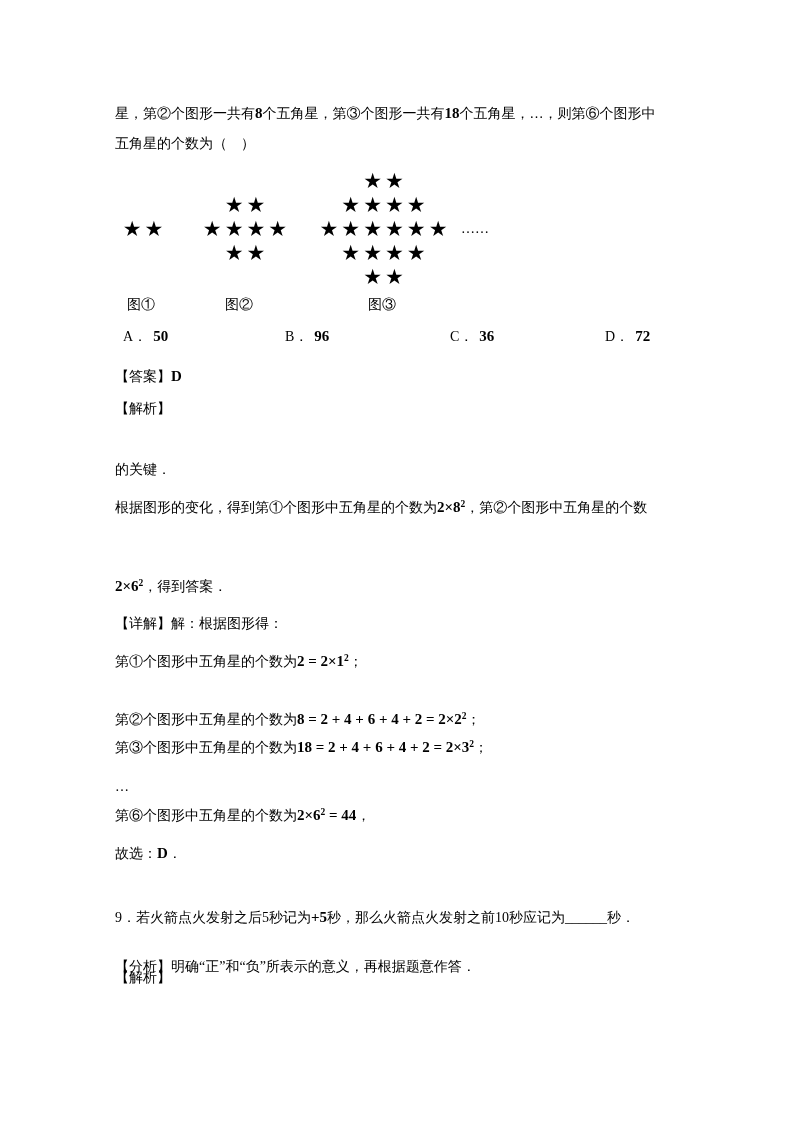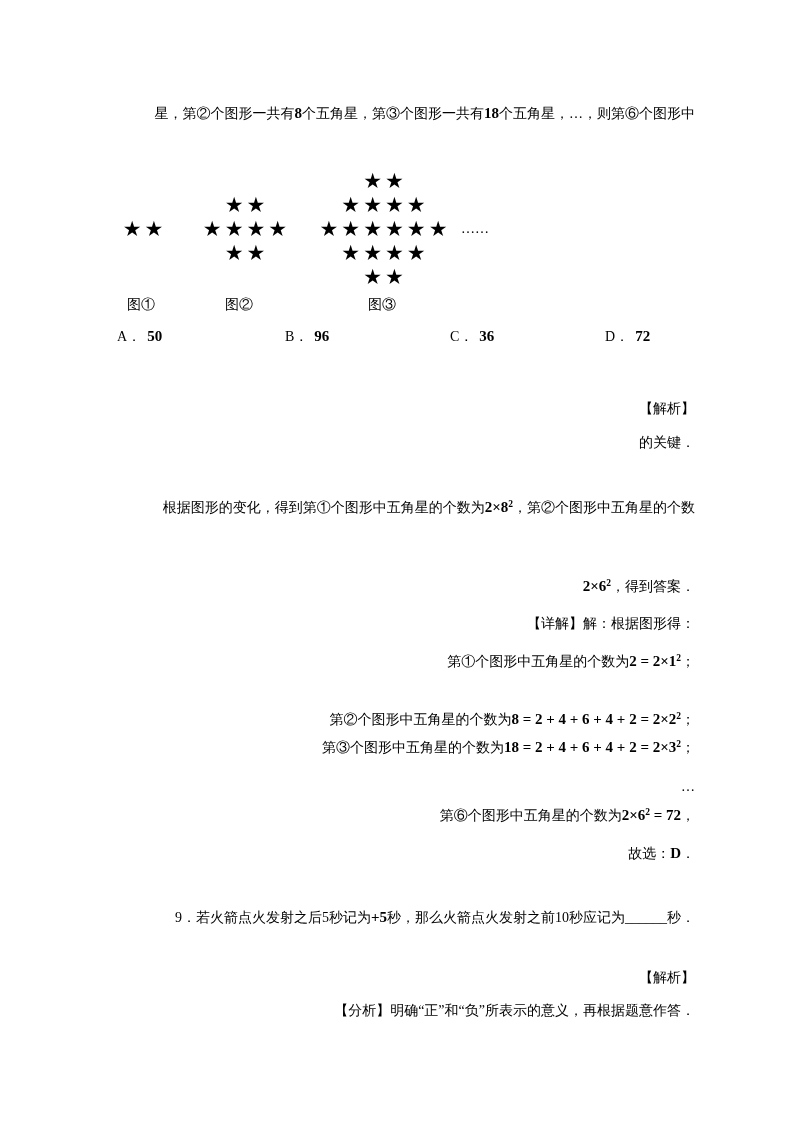--- a/index.html
+++ b/index.html
@@ -13,21 +13,20 @@
       font-size: 14px;
       overflow: hidden;
     }
     .page { position: absolute; inset: 0; }
     .para {
       position: absolute;
       left: 115px;
       width: 580px;
       line-height: 21px;
       white-space: nowrap;
-      text-align: right;
     }
     .math {
       font-family: "Liberation Serif", "DejaVu Serif", serif;
       font-weight: bold;
       font-size: 15px;
     }
     sup.math {
       font-size: 9.5px;
       line-height: 0;
       vertical-align: 5px;
@@ -63,20 +62,21 @@
     .labels span { position: absolute; top: 0; }
     .opt { position: absolute; top: 0; }
     .opt .letter { margin-right: 6px; }
   </style>
 </head>
 <body>
 
 <div class="page">
 
   <div class="para" style="top:103px"><span>星，第②个图形一共有</span><span class="math">8</span><span>个五角星，第③个图形一共有</span><span class="math">18</span><span>个五角星，…，则第⑥个图形中</span></div>
+  <div class="para" style="top:133px"><span>五角星的个数为（　）</span></div>
 
   <div class="figures">
     <div class="fig" style="left:0; width:56px">
         <div class="star-row"><span class="star">★</span><span class="star">★</span></div>
       </div>
     <div class="fig" style="left:80px; width:100px">
         <div class="star-row"><span class="star">★</span><span class="star">★</span></div>
         <div class="star-row"><span class="star">★</span><span class="star">★</span><span class="star">★</span><span class="star">★</span></div>
         <div class="star-row"><span class="star">★</span><span class="star">★</span></div>
       </div>
@@ -90,42 +90,43 @@
     <div class="fig" style="left:346px">……</div>
   </div>
 
   <div class="para labels" style="top:294px">
     <span style="left:12px">图①</span>
     <span style="left:110px">图②</span>
     <span style="left:253px">图③</span>
   </div>
 
   <div class="para" style="top:326px; height:22px">
-    <span class="opt" style="left:2px"><span class="letter">A．</span><span class="math">50</span></span>
+    <span class="opt" style="left:8px"><span class="letter">A．</span><span class="math">50</span></span>
     <span class="opt" style="left:170px"><span class="letter">B．</span><span class="math">96</span></span>
     <span class="opt" style="left:335px"><span class="letter">C．</span><span class="math">36</span></span>
     <span class="opt" style="left:490px"><span class="letter">D．</span><span class="math">72</span></span>
   </div>
 
+  <div class="para" style="top:366px"><span>【答案】</span><span class="math">D</span></div>
   <div class="para" style="top:398px">【解析】</div>
 
-  <div class="para" style="top:432px"><span>的关键．</span></div>
+  <div class="para" style="top:459px"><span>的关键．</span></div>
 
   <div class="para" style="top:497px"><span>根据图形的变化，得到第①个图形中五角星的个数为</span><span class="math">2×8</span><sup class="math">2</sup><span>，第②个图形中五角星的个数</span></div>
   <div class="para" style="top:576px"><span class="math">2×6</span><sup class="math">2</sup><span>，得到答案．</span></div>
 
   <div class="para" style="top:613px"><span>【详解】解：根据图形得：</span></div>
 
   <div class="para" style="top:651px"><span>第①个图形中五角星的个数为</span><span class="math">2 = 2×1</span><sup class="math">2</sup><span>；</span></div>
   <div class="para" style="top:709px"><span>第②个图形中五角星的个数为</span><span class="math">8 = 2 + 4 + 6 + 4 + 2 = 2×2</span><sup class="math">2</sup><span>；</span></div>
   <div class="para" style="top:737px"><span>第③个图形中五角星的个数为</span><span class="math">18 = 2 + 4 + 6 + 4 + 2 = 2×3</span><sup class="math">2</sup><span>；</span></div>
 
   <div class="para" style="top:776px">…</div>
 
-  <div class="para" style="top:805px"><span>第⑥个图形中五角星的个数为</span><span class="math">2×6</span><sup class="math">2</sup><span class="math"> = 72</span><span>，</span></div>
+  <div class="para" style="top:805px"><span>第⑥个图形中五角星的个数为</span><span class="math">2×6</span><sup class="math">2</sup><span class="math"> = 44</span><span>，</span></div>
   <div class="para" style="top:843px"><span>故选：</span><span class="math">D</span><span>．</span></div>
 
 
   <div class="para" style="top:907px"><span>9．若火箭点火发射之后5秒记为</span><span class="math">+5</span><span>秒，那么火箭点火发射之前10秒应记为</span><span>______</span><span>秒．</span></div>
   <div class="para" style="top:967px">【解析】</div>
-  <div class="para" style="top:1000px"><span>【分析】明确“正”和“负”所表示的意义，再根据题意作答．</span></div>
+  <div class="para" style="top:956px"><span>【分析】明确“正”和“负”所表示的意义，再根据题意作答．</span></div>
 
 </div>
 
 </body></html>

